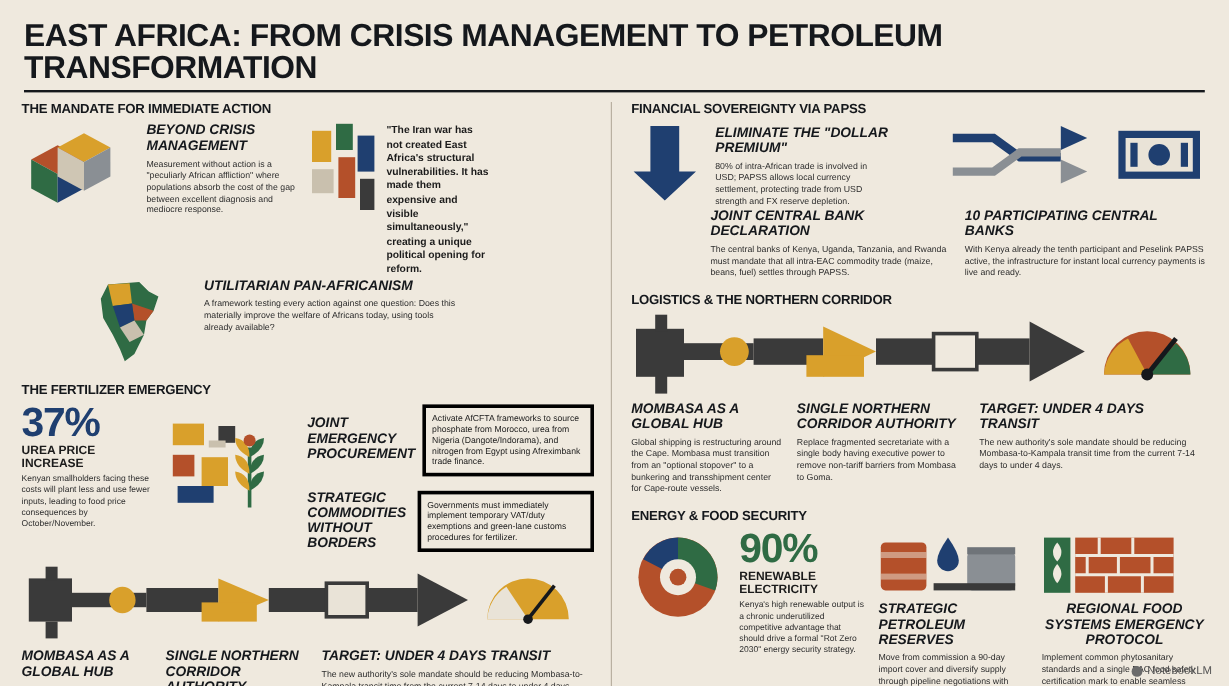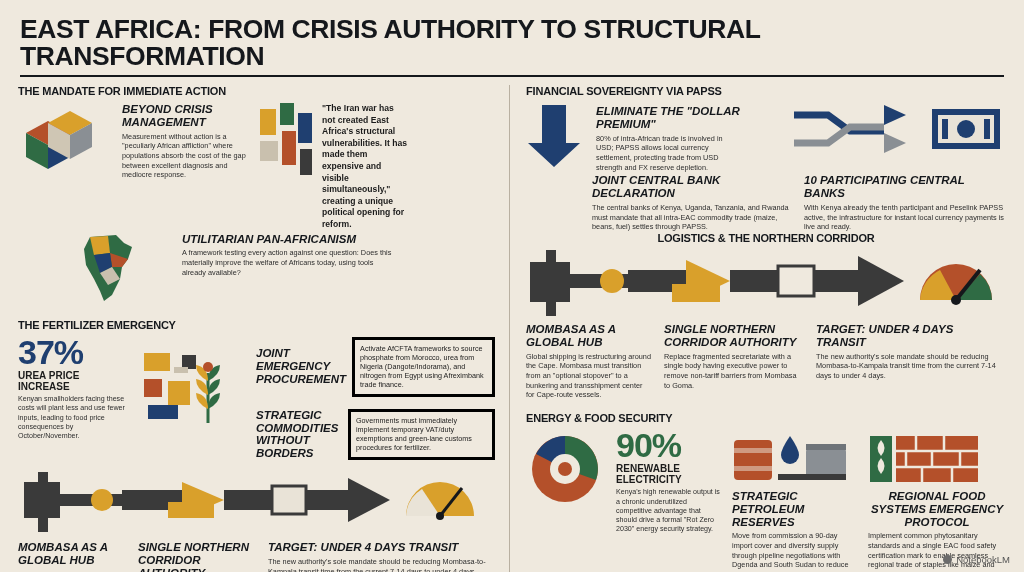--- a/index.html
+++ b/index.html
@@ -43,21 +43,21 @@
   }
   .brand .dot{width:9px;height:9px;border-radius:50%;background:#6b6b6b;display:inline-block;}
   svg{display:block;}
   .gap6{height:6px;}
 </style>
 </head>
 <body>
 
 <div class="page">
 
-  <div class="title">EAST AFRICA: FROM CRISIS AUTHORITY TO STRUCTURAL TRANSFORMATION</div>
+  <div class="title">EAST AFRICA: FROM CRISIS MANAGEMENT TO PETROLEUM TRANSFORMATION</div>
   <div class="rule"></div>
 
   <div class="columns">
 
     <div class="col-left">
 
       <div class="sec-title">THE MANDATE FOR IMMEDIATE ACTION</div>
 
       <div class="row" style="gap:10px;">
         <div style="width:230px;">
@@ -89,21 +89,21 @@
                 <rect x="2" y="38" width="18" height="20" fill="#c9c0ae"></rect>
                 <rect x="24" y="28" width="14" height="34" fill="#b4502a"></rect>
                 <rect x="42" y="46" width="12" height="26" fill="#3a3a3a"></rect>
               </svg>
             </div>
             <div class="quote" style="flex:1;">"The Iran war has not created East Africa's structural vulnerabilities. It has made them expensive and visible simultaneously," creating a unique political opening for reform.</div>
           </div>
         </div>
       </div>
 
-      <div class="row" style="gap:20px;margin-top:2px;">
+      <div class="row" style="gap:8px;margin-top:2px;">
         <div style="flex:0 0 86px;padding-left:58px;">
           <svg width="70" height="72" viewBox="0 0 70 72">
             <path d="M14 4 L40 2 L48 10 L56 14 L52 26 L46 34 L44 46 L36 62 L28 68 L24 58 L18 46 L10 32 L8 16 Z" fill="#2f6b44"></path>
             <path d="M14 4 L32 3 L34 20 L18 22 Z" fill="#d9a02b"></path>
             <path d="M34 20 L52 26 L46 34 L36 34 Z" fill="#b4502a"></path>
             <path d="M18 22 L34 20 L36 34 L24 40 Z" fill="#1f3f70"></path>
             <path d="M24 40 L36 34 L44 46 L32 52 Z" fill="#c9c0ae"></path>
           </svg>
         </div>
         <div style="flex:1;">
@@ -238,21 +238,21 @@
         <div style="flex:0 0 200px;margin-left:66px;">
           <div class="item-title">JOINT CENTRAL BANK DECLARATION</div>
           <div class="item-body">The central banks of Kenya, Uganda, Tanzania, and Rwanda must mandate that all intra-EAC commodity trade (maize, beans, fuel) settles through PAPSS.</div>
         </div>
         <div style="flex:1;">
           <div class="item-title">10 PARTICIPATING CENTRAL BANKS</div>
           <div class="item-body">With Kenya already the tenth participant and Peselink PAPSS active, the infrastructure for instant local currency payments is live and ready.</div>
         </div>
       </div>
 
-      <div class="sec-title" style="margin-top:0;text-align:center;">LOGISTICS &amp; THE NORTHERN CORRIDOR</div>
+      <div class="sec-title" style="margin-top:12px;">LOGISTICS &amp; THE NORTHERN CORRIDOR</div>
 
       <div>
         <svg width="470" height="70" viewBox="0 0 470 70">
           <rect x="4" y="12" width="40" height="40" fill="#3a3a3a"></rect>
           <rect x="20" y="0" width="10" height="14" fill="#3a3a3a"></rect>
           <rect x="20" y="50" width="10" height="16" fill="#3a3a3a"></rect>
           <rect x="44" y="24" width="58" height="14" fill="#3a3a3a"></rect>
           <circle cx="86" cy="31" r="12" fill="#d9a02b"></circle>
           <rect x="102" y="20" width="58" height="22" fill="#3a3a3a"></rect>
           <polygon points="160,10 204,31 160,52" fill="#d9a02b"></polygon>

